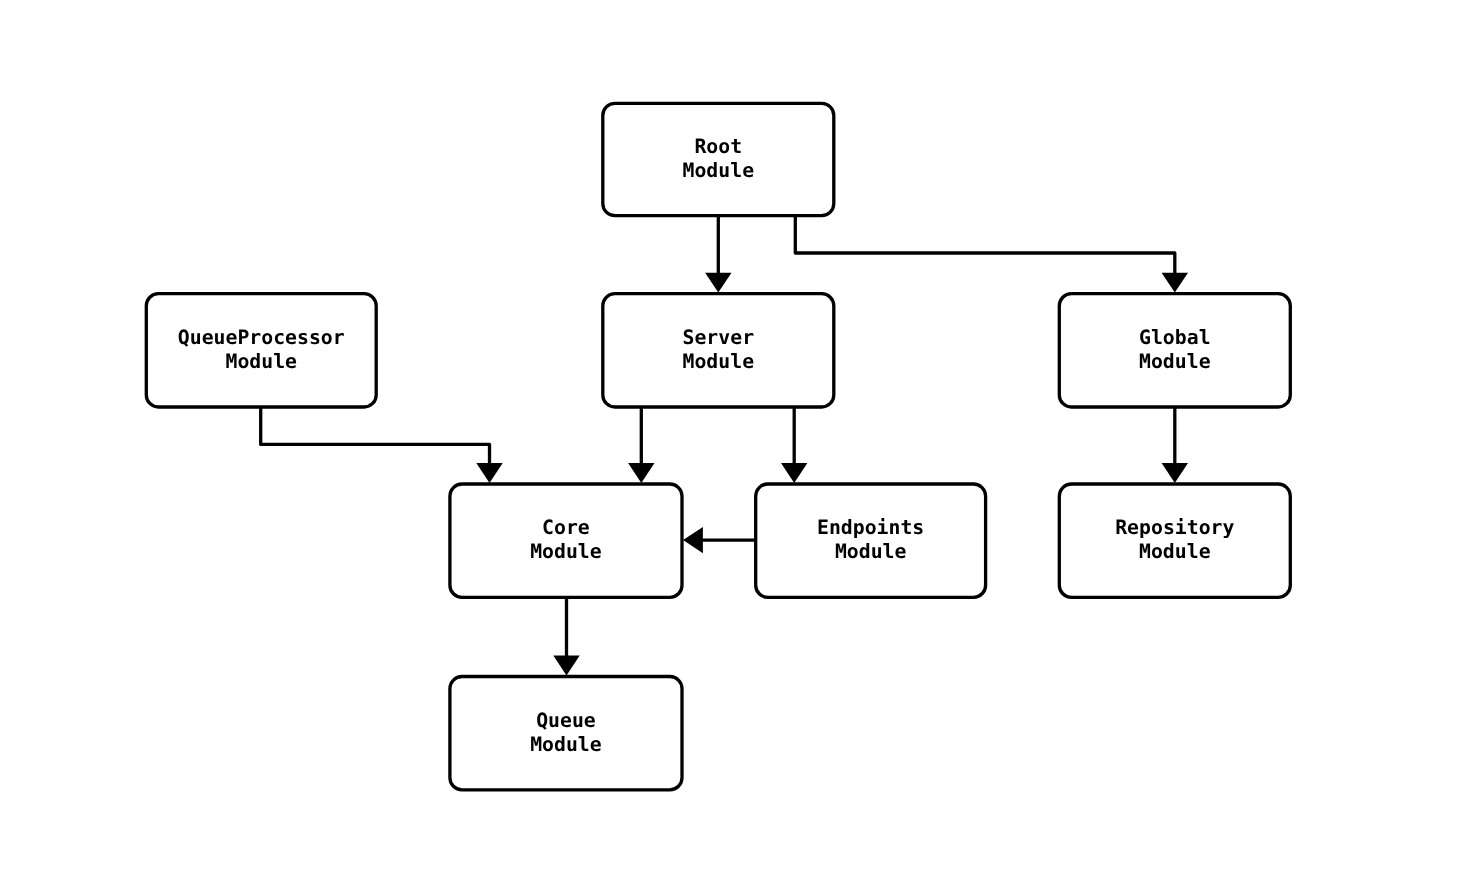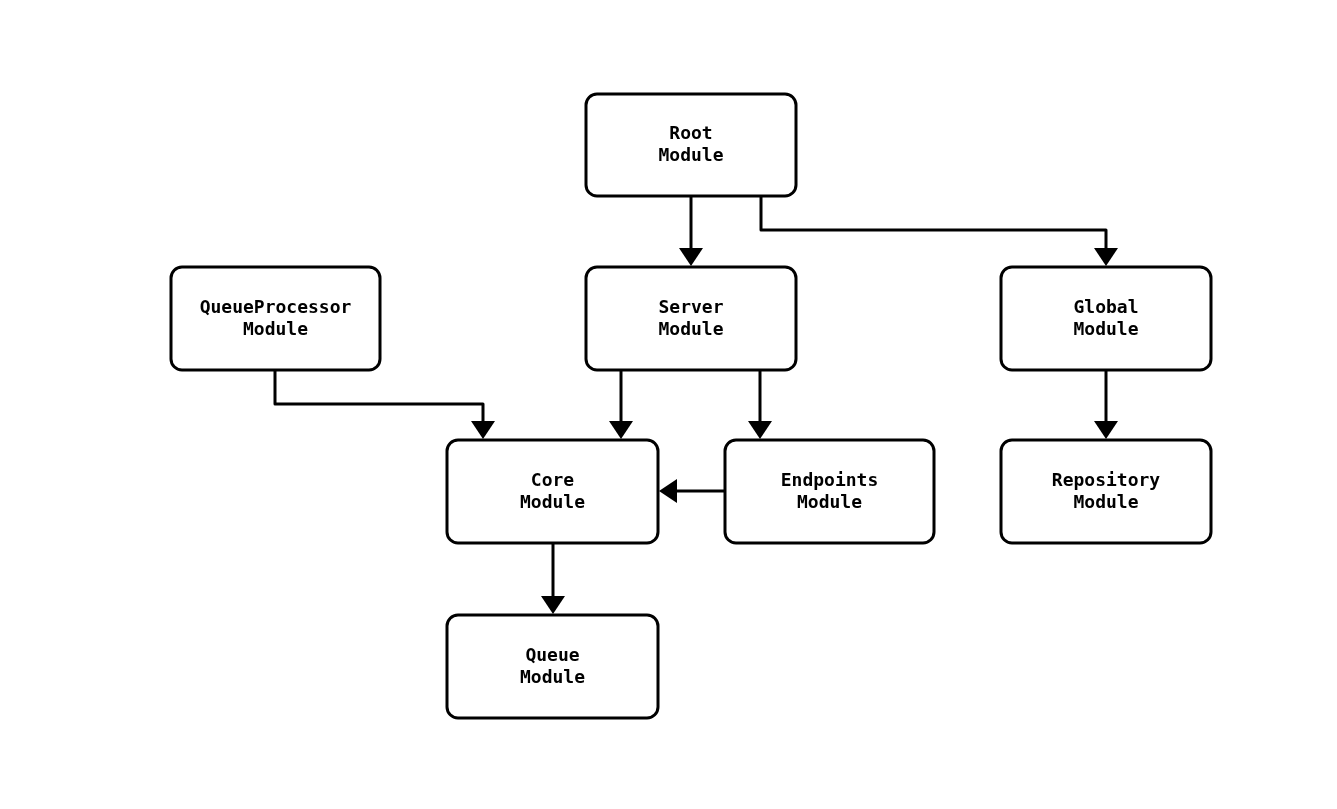--- a/index.html
+++ b/index.html
@@ -12,21 +12,20 @@
     width: 1337px;
     height: 809px;
     font-family: "DejaVu Sans Mono", "Liberation Mono", monospace;
     overflow: hidden;
   }
   #diagram-root {
     position: relative;
     width: 1123px;
     height: 809px;
     background: #ffffff;
-    padding-left: 38px;
   }
   svg#diagram-canvas {
     display: block;
     width: 1337px;
     height: 809px;
   }
   .node-box {
     fill: #ffffff;
     stroke: #000000;
     stroke-width: 3;

